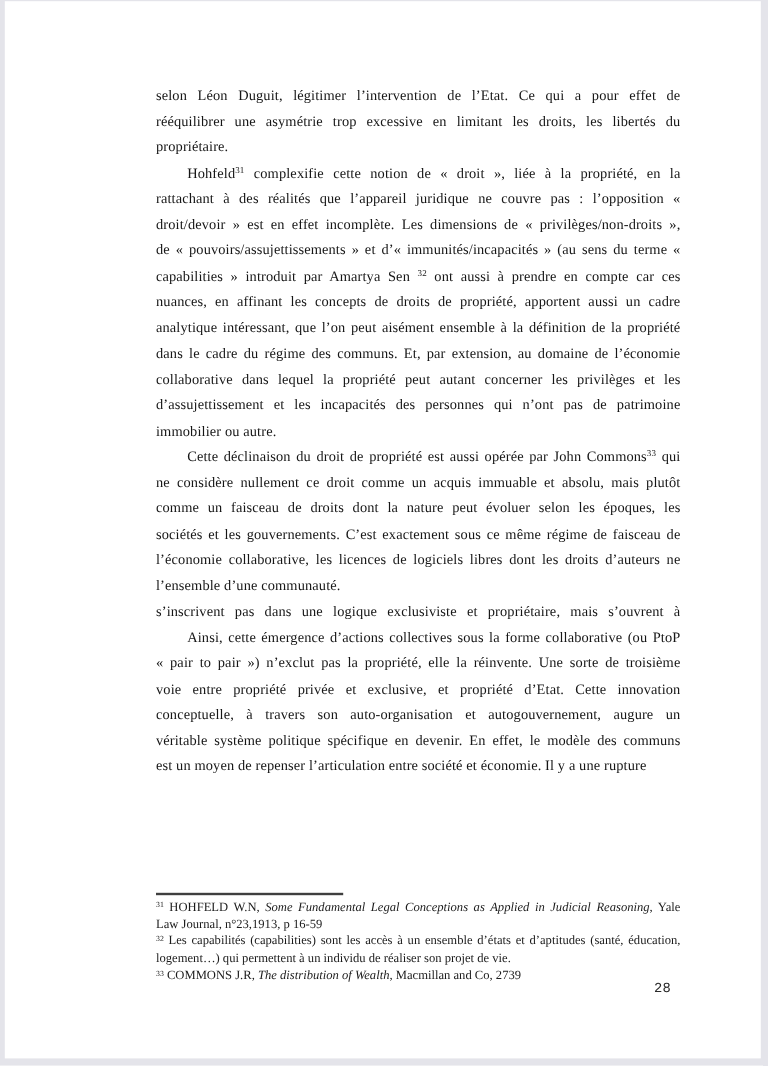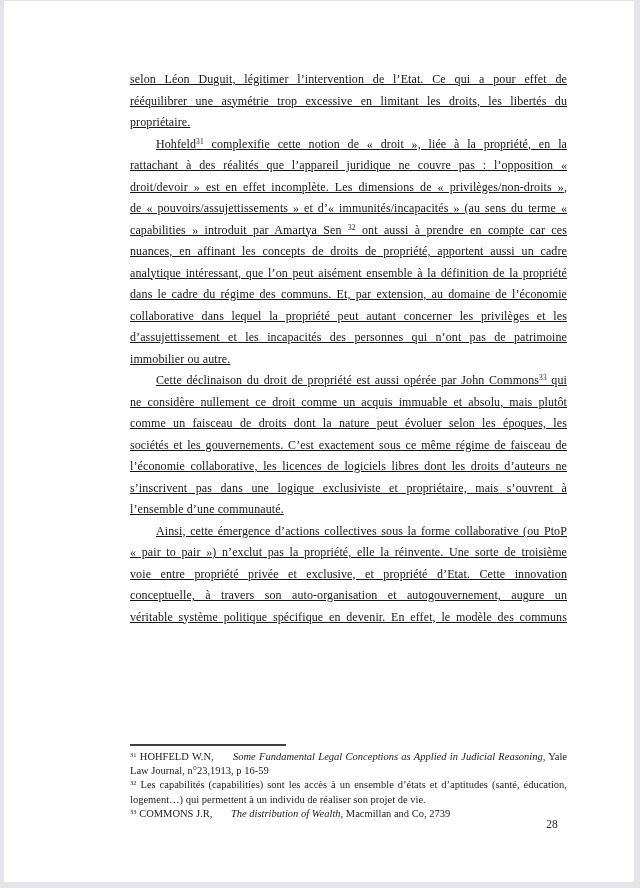--- a/index.html
+++ b/index.html
@@ -17,39 +17,38 @@
     background: #ffffff;
   }
   .body-text {
     position: absolute;
     left: 126px; top: 68px;
     width: 437px;
     font-size: 12px;
     line-height: 21.5px;
     color: #161616;
     letter-spacing: 0.1px;
-    text-decoration: underline;
   }
   .para { margin: 0; }
   .para + .para { }
   .line {
     text-align: justify;
     text-align-last: justify;
   }
   .line.last {
     text-align-last: left;
   }
   sup.fnref {
     font-size: 7.5px;
     line-height: 0;
     position: relative;
     top: -4px;
     vertical-align: baseline;
   }
-  .it { font-style: italic; margin-left: 16px; }
+  .it { font-style: italic; }
   .fn-sep {
     position: absolute;
     left: 126px; top: 743px;
     width: 156px; height: 1.5px;
     background: #3f3f3f;
   }
   .footnotes {
     position: absolute;
     left: 126px; top: 749px;
     width: 437px;
@@ -58,20 +57,21 @@
     color: #1b1b1b;
   }
   .footnotes sup.fnref { font-size: 6.5px; top: -3px; }
   .page-number {
     position: absolute;
     left: 533px; top: 817px;
     width: 30px;
     text-align: center;
     font-size: 11.5px;
     color: #2a2a2a;
+    font-family: Liberation Mono, monospace;
   }
 </style>
 </head>
 <body>
 
 <div class="page">
   <div class="body-text" id="body-text">
       <div class="para">
         <div class="line"><span class="">selon Léon Duguit, légitimer l’intervention de l’Etat. Ce qui a pour effet de</span></div>
         <div class="line"><span class="">rééquilibrer une asymétrie trop excessive en limitant les droits, les libertés du</span></div>
@@ -89,29 +89,30 @@
         <div class="line"><span class="">collaborative dans lequel la propriété peut autant concerner les privilèges et les</span></div>
         <div class="line"><span class="">d’assujettissement et les incapacités des personnes qui n’ont pas de patrimoine</span></div>
         <div class="line last"><span class="">immobilier ou autre.</span></div>
       </div>
       <div class="para">
         <div class="line" style="padding-left: 26px;"><span class="">Cette déclinaison du droit de propriété est aussi opérée par John Commons</span><sup class="fnref">33</sup><span class=""> qui</span></div>
         <div class="line"><span class="">ne considère nullement ce droit comme un acquis immuable et absolu, mais plutôt</span></div>
         <div class="line"><span class="">comme un faisceau de droits dont la nature peut évoluer selon les époques, les</span></div>
         <div class="line"><span class="">sociétés et les gouvernements. C’est exactement sous ce même régime de faisceau de</span></div>
         <div class="line"><span class="">l’économie collaborative, les licences de logiciels libres dont les droits d’auteurs ne</span></div>
+        <div class="line last"><span class="">l’ensemble d’une communauté.</span></div>
         <div class="line"><span class="">s’inscrivent pas dans une logique exclusiviste et propriétaire, mais s’ouvrent à</span></div>
-        <div class="line last"><span class="">l’ensemble d’une communauté.</span></div>
       </div>
       <div class="para">
         <div class="line" style="padding-left: 26px;"><span class="">Ainsi, cette émergence d’actions collectives sous la forme collaborative (ou PtoP</span></div>
         <div class="line"><span class="">« pair to pair ») n’exclut pas la propriété, elle la réinvente. Une sorte de troisième</span></div>
         <div class="line"><span class="">voie entre propriété privée et exclusive, et propriété d’Etat. Cette innovation</span></div>
         <div class="line"><span class="">conceptuelle, à travers son auto-organisation et autogouvernement, augure un</span></div>
         <div class="line"><span class="">véritable système politique spécifique en devenir. En effet, le modèle des communs</span></div>
+        <div class="line last"><span class="">est un moyen de repenser l’articulation entre société et économie. Il y a une rupture</span></div>
       </div>
     </div>
   <div class="fn-sep"></div>
   <div class="footnotes" id="footnotes">
       <div class="line"><sup class="fnref">31</sup><span class=""> HOHFELD W.N, </span><span class="it">Some Fundamental Legal Conceptions as Applied in Judicial Reasoning</span><span class="">, Yale</span></div>
       <div class="line last"><span class="">Law Journal, n°23,1913, p 16-59</span></div>
       <div class="line"><sup class="fnref">32</sup><span class=""> Les capabilités (capabilities) sont les accès à un ensemble d’états et d’aptitudes (santé, éducation,</span></div>
       <div class="line last"><span class="">logement…) qui permettent à un individu de réaliser son projet de vie.</span></div>
       <div class="line last"><sup class="fnref">33</sup><span class=""> COMMONS J.R, </span><span class="it">The distribution of Wealth</span><span class="">, Macmillan and Co, 2739</span></div>
     </div>

